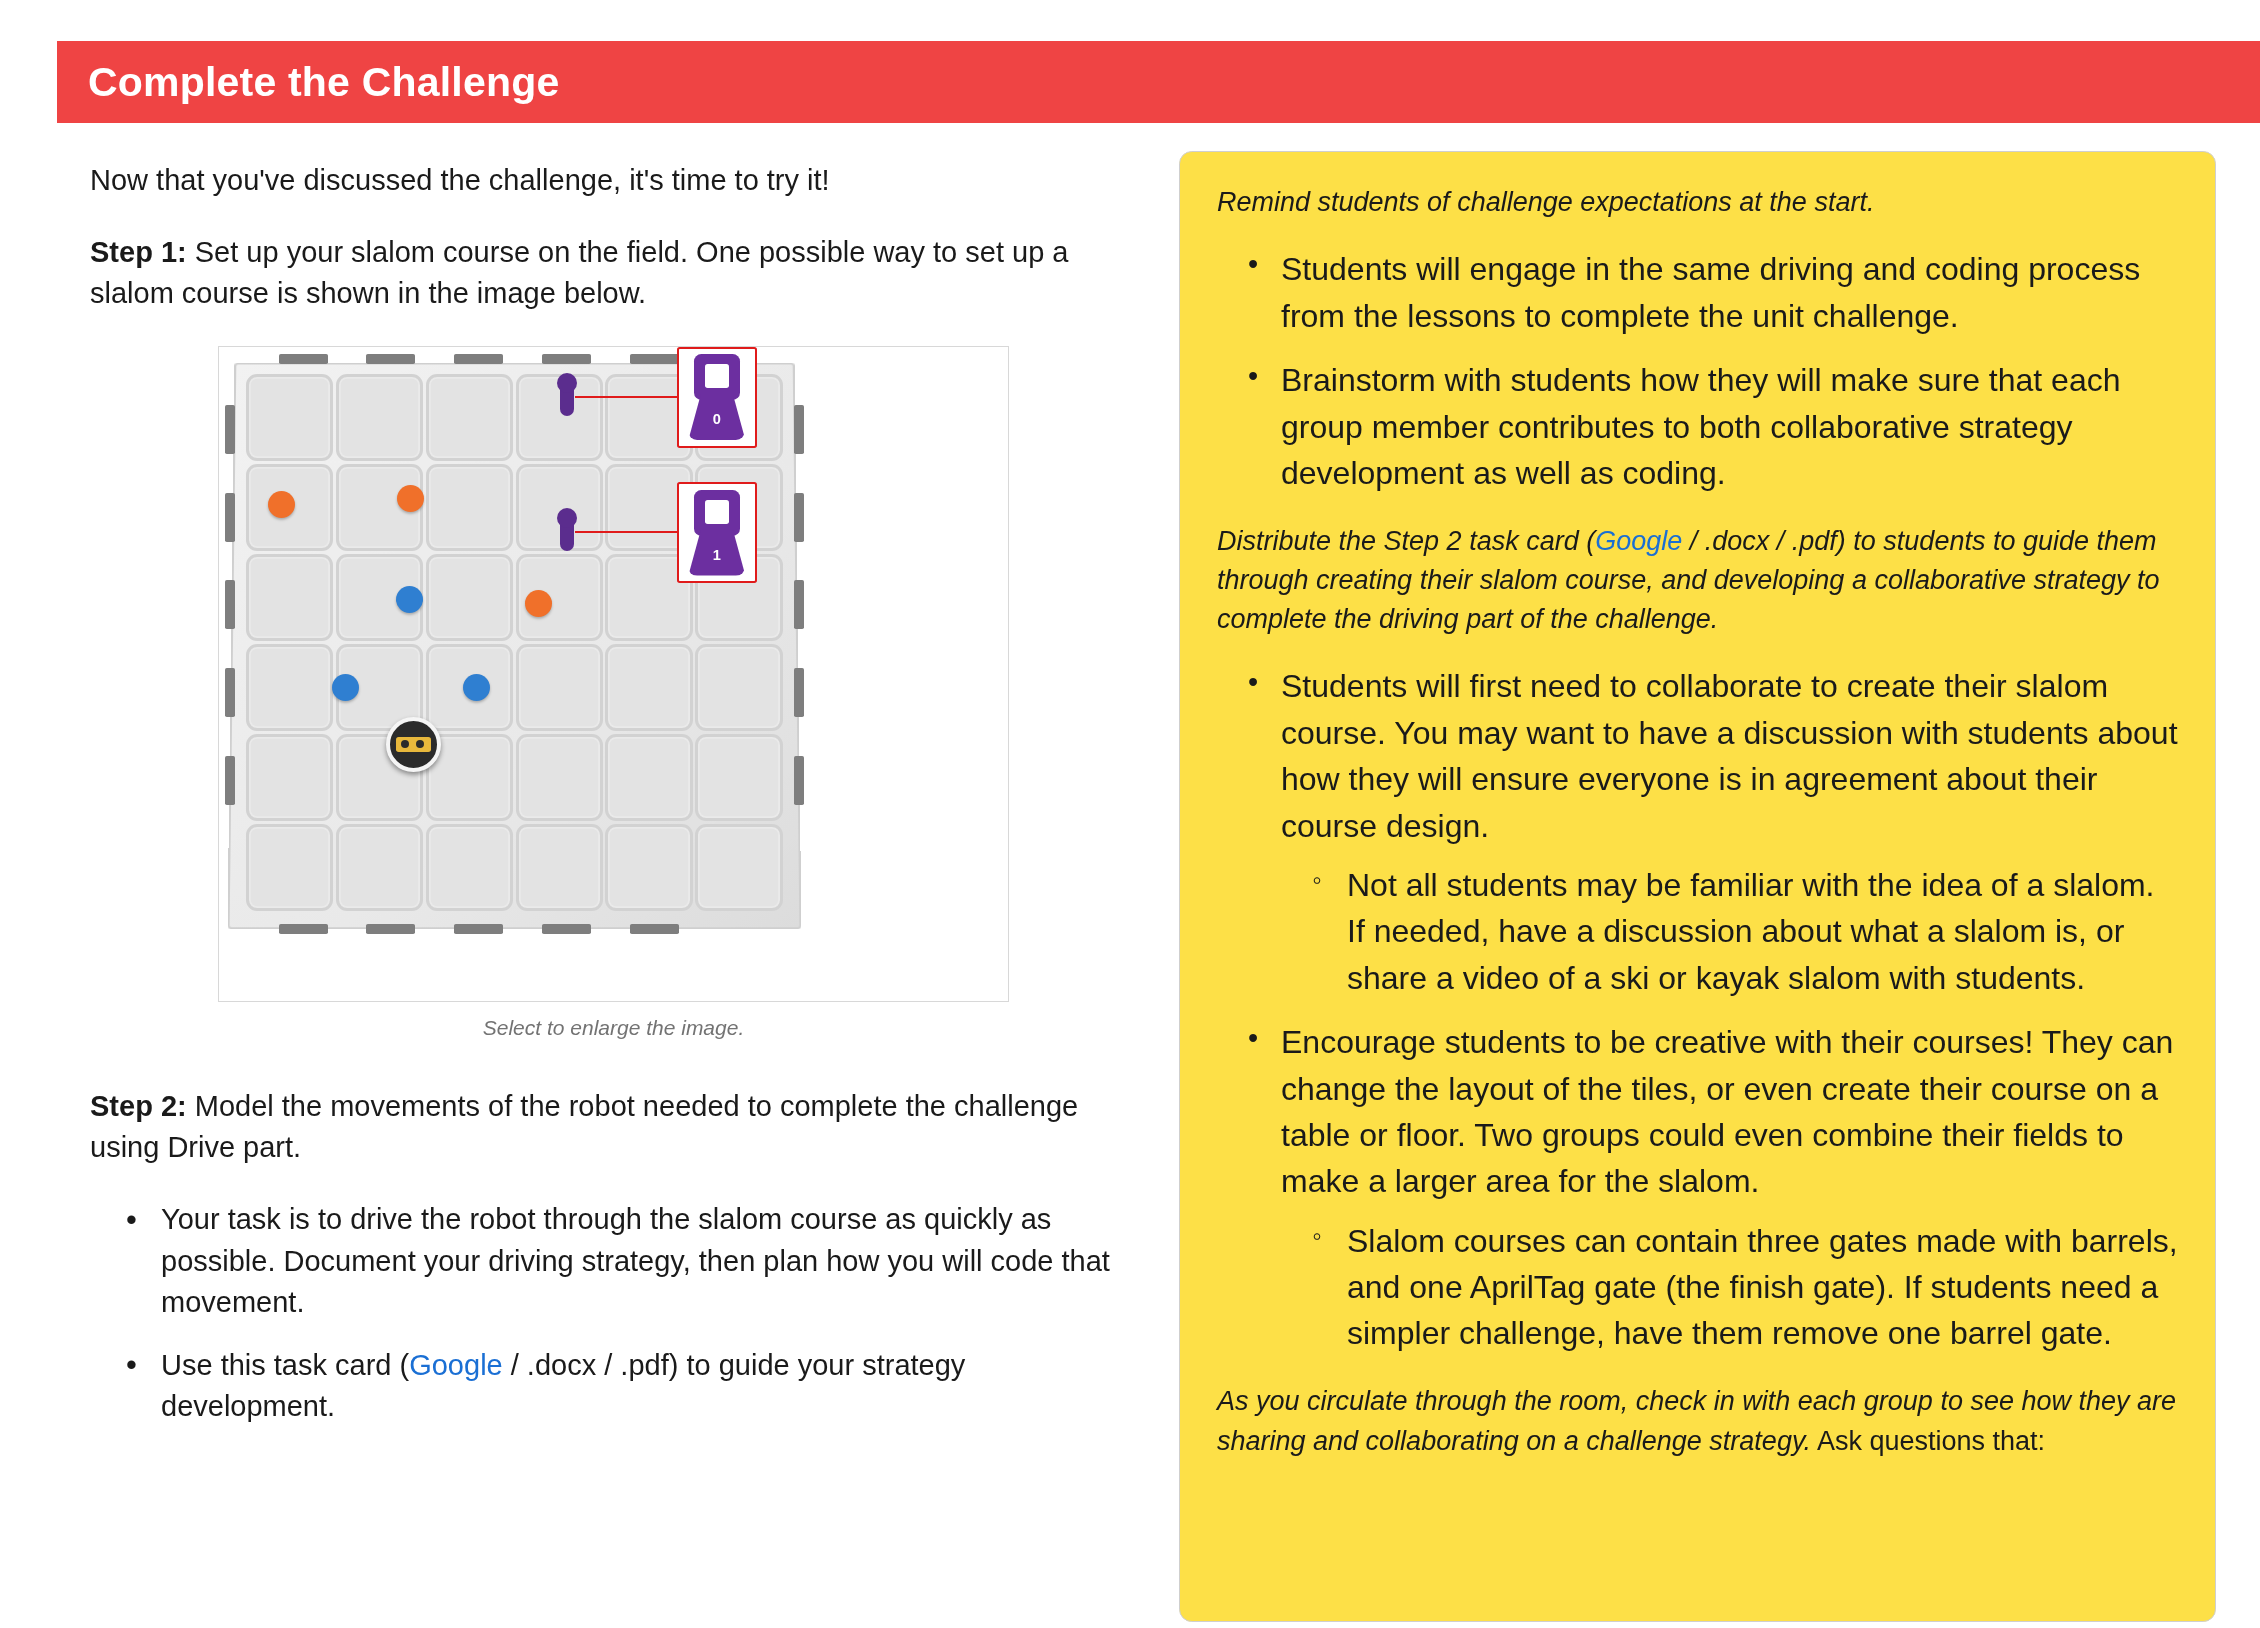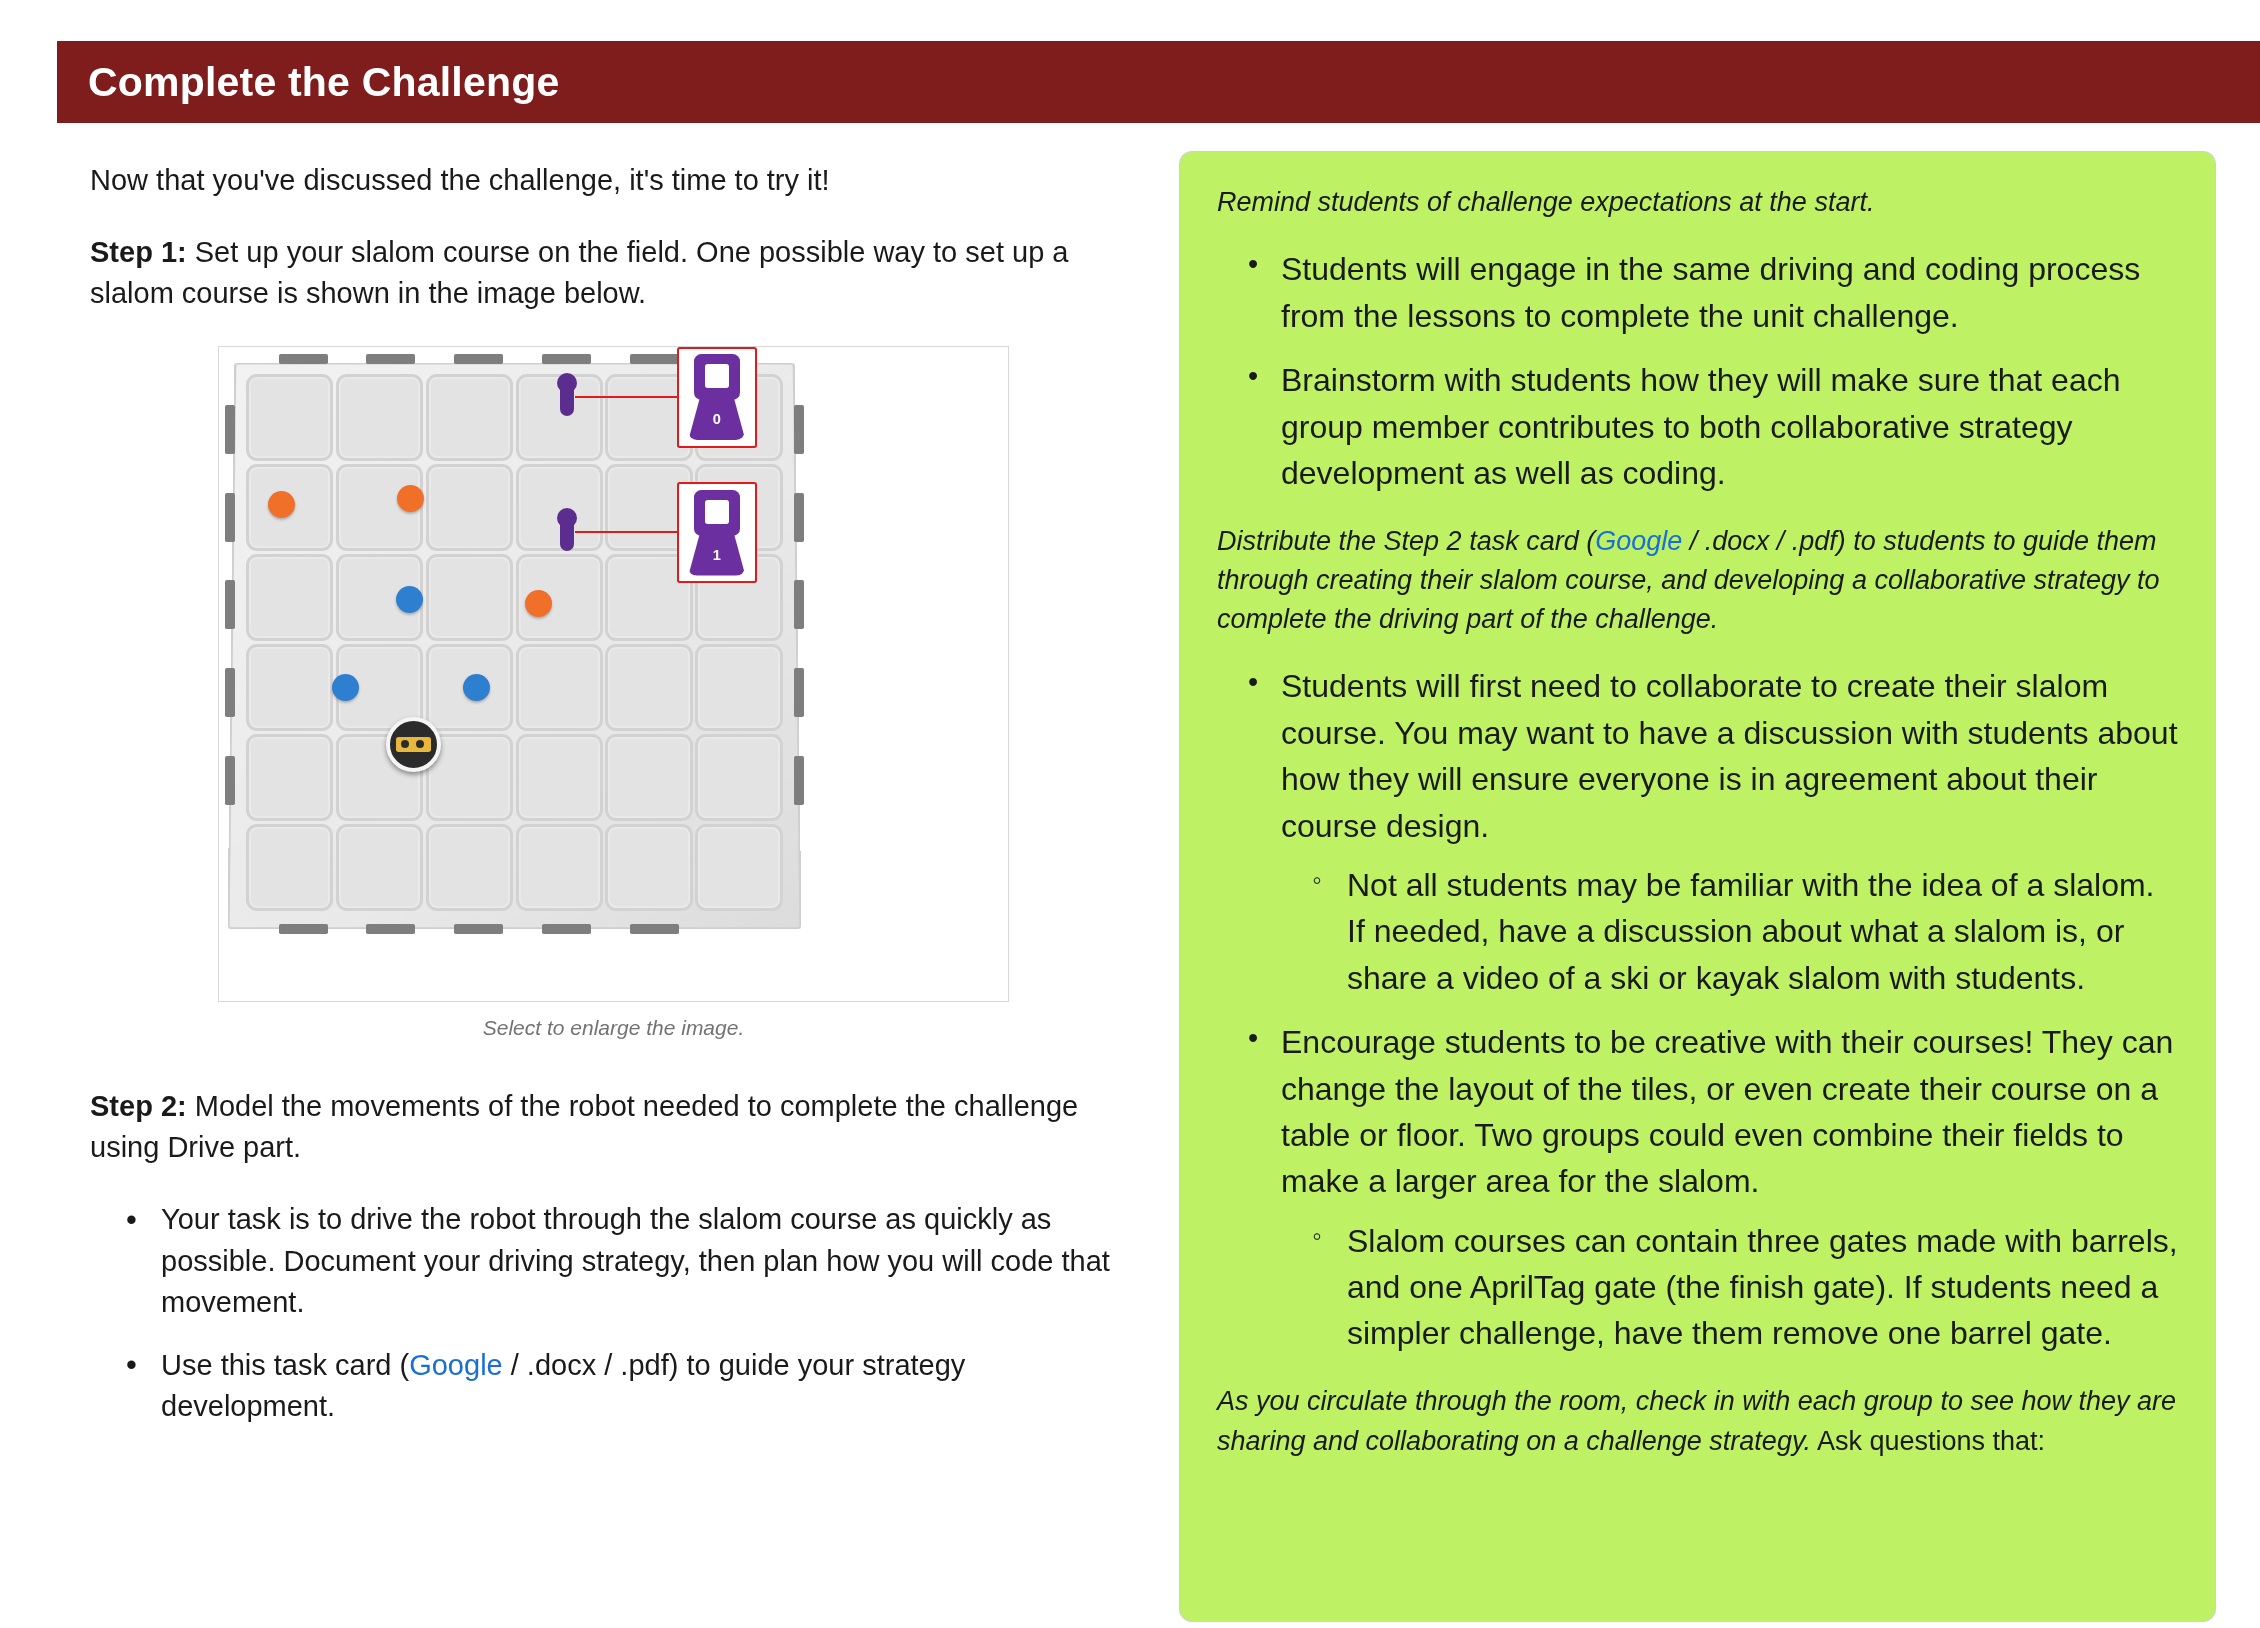--- a/index.html
+++ b/index.html
@@ -20,21 +20,21 @@
     background: #ffffff;
   }
 
   
   .header-bar {
     position: absolute;
     left: 57px;
     top: 41px;
     width: 2204px;
     height: 82px;
-    background: #7f1d1d;
+    background: #ef4444;
     display: flex;
     align-items: center;
   }
   .header-title {
     color: #ffffff;
     font-size: 41px;
     font-weight: bold;
     letter-spacing: 0.2px;
     margin-left: 31px;
   }
@@ -108,21 +108,21 @@
     top: -1.8px;
     font-size: 31px;
     color: #1a1a1a;
   }
   a.link { color: #1a6fd4; text-decoration: none; }
 
   
   .callout {
     border: 0.9px solid #cfcfcf;
     border-radius: 12.8px;
-    background: #bef264;
+    background: #fde047;
     width: 1037px;
     min-height: 1471px;
     padding: 31px 37px 18.3px 37px;
   }
   .callout p.italic {
     font-size: 27px;
     line-height: 1.45;
     font-style: italic;
     color: #1a1a1a;
     margin: 0 0 24px 0;

